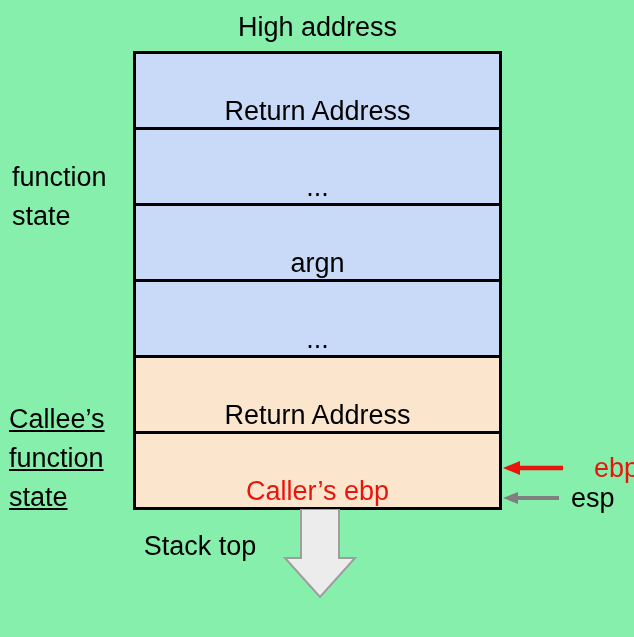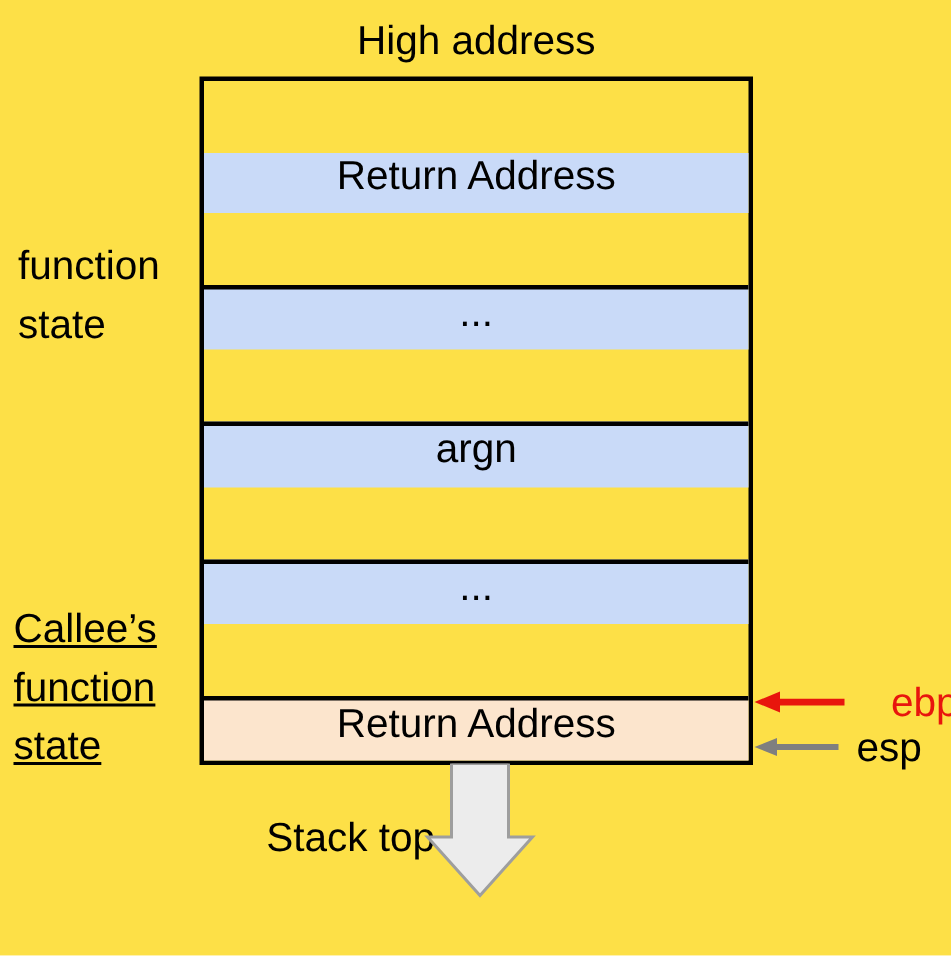--- a/index.html
+++ b/index.html
@@ -1,55 +1,54 @@
 <!DOCTYPE html>
 <html><head>
 <meta charset="utf-8">
 <style>
   html, body { margin: 0; padding: 0; background: #ffffff; }
   .canvas {
     position: relative;
     width: 634px;
     height: 637px;
-    background: #fde047;
+    background: #86efac;
     font-family: "Liberation Sans", sans-serif;
     color: #000000;
     overflow: hidden;
   }
   .txt { position: absolute; font-size: 27px; line-height: 30px; white-space: nowrap; }
 
   .high-address {
     left: 133px; top: 12px; width: 369px;
     text-align: center;
   }
   .low-address {
     left: 133px; top: 597px; width: 369px;
     text-align: center;
   }
   .stack-top {
-    left: 110px; top: 543px; width: 180px;
-    text-align: right;
+    left: 110px; top: 531px; width: 180px;
+    text-align: center;
   }
 
   .stack-box {
     position: absolute;
     left: 133px; top: 51px;
     width: 369px; height: 459px;
     box-sizing: border-box;
     border: 3px solid #000000;
     display: flex;
     flex-direction: column;
   }
   .stack-row {
     flex: 1;
     display: flex;
-    align-items: flex-start;
+    align-items: flex-end;
     justify-content: center;
     font-size: 27px;
-    margin-top: 48px;
   }
   .stack-row + .stack-row { border-top: 3px solid #000000; }
   .row-caller { background: #c9daf8; }
   .row-callee { background: #fce5cd; }
   .row-highlight { color: #e8150d; }
 
   .side-label {
     position: absolute;
     font-size: 27px;
     line-height: 39px;
@@ -82,20 +81,23 @@
     </div>
     <div class="stack-row row-caller">
       <span>argn</span>
     </div>
     <div class="stack-row row-caller">
       <span>...</span>
     </div>
     <div class="stack-row row-callee">
       <span>Return Address</span>
     </div>
+    <div class="stack-row row-callee row-highlight">
+      <span>Caller’s ebp</span>
+    </div>
   </div>
 
   <div class="side-label caller-label">
     <div>function</div>
     <div>state</div>
   </div>
 
   <div class="side-label callee-label">
     <div>Callee’s</div>
     <div>function</div>

